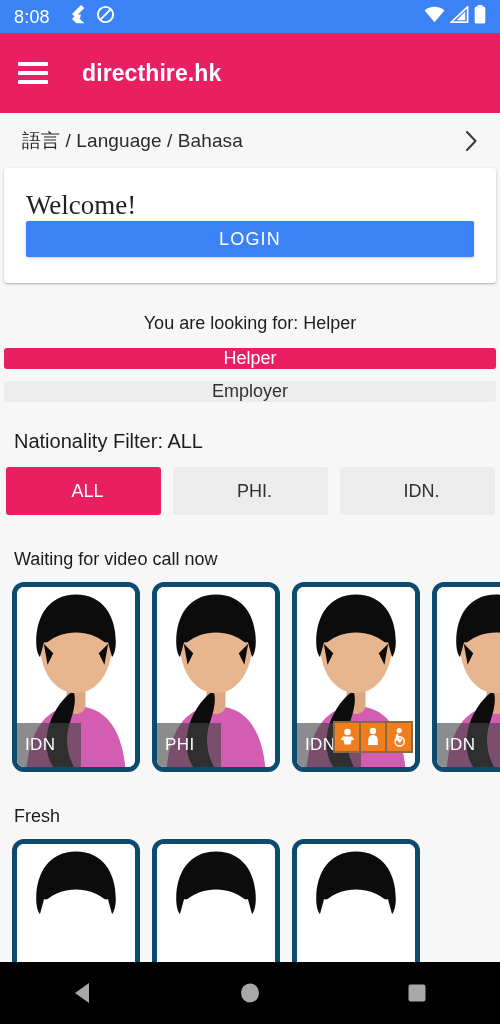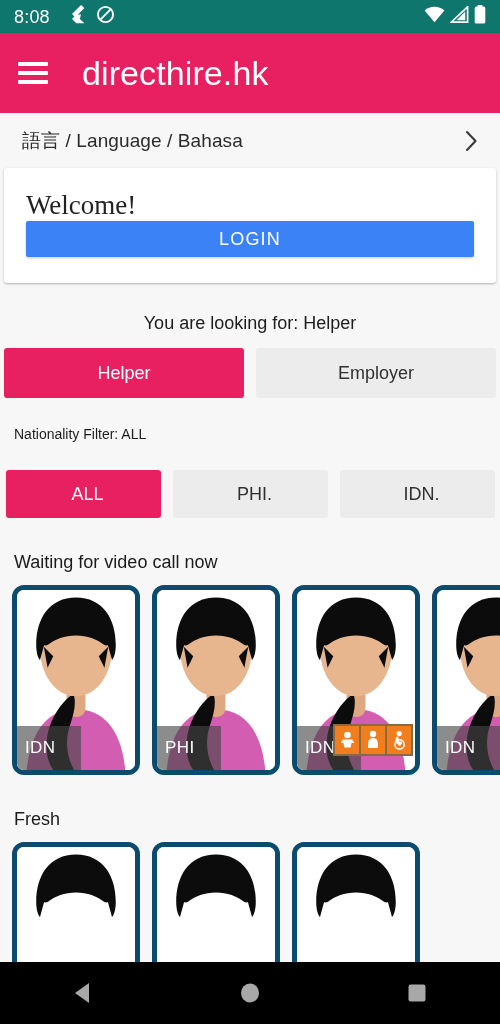--- a/index.html
+++ b/index.html
@@ -17,21 +17,21 @@
     width: 500px;
     height: 1024px;
     display: flex;
     flex-direction: column;
     background: #f7f7f7;
   }
 
   
   .status-bar {
     height: 33px;
-    background: #0f766e;
+    background: #3b82f6;
     display: flex;
     align-items: center;
     padding: 0 14px;
     flex: 0 0 auto;
     color: #ffffff;
   }
   .status-time {
     font-size: 18px;
     font-weight: 400;
     letter-spacing: 0.2px;
@@ -69,22 +69,22 @@
   }
   .hamburger span {
     display: block;
     height: 4px;
     width: 100%;
     background: #ffffff;
     border-radius: 1px;
   }
   .app-title {
     color: #ffffff;
-    font-size: 34px;
-    font-weight: normal;
+    font-size: 23px;
+    font-weight: bold;
     margin-left: 34px;
     letter-spacing: 0.1px;
   }
 
   
   .body-scroll {
     flex: 1 1 auto;
     overflow: hidden;
     background: #f7f7f7;
     position: relative;
@@ -149,44 +149,45 @@
     text-align: center;
     font-size: 18px;
     color: #1d1d1d;
     margin-top: 30px;
     margin-bottom: 14px;
   }
   .seg-row {
     display: flex;
     gap: 12px;
     padding: 0 4px;
+    flex-direction: column;
   }
   .seg {
     flex: 1 1 0;
     height: 50px;
     border: none;
     border-radius: 3px;
     font-size: 18px;
     font-family: "Liberation Sans", sans-serif;
     cursor: pointer;
     background: #ececec;
     color: #303030;
   }
   .seg.active {
     background: #e81f60;
     color: #ffffff;
   }
 
   
   .nat-label {
-    font-size: 14px;
+    font-size: 20px;
     color: #1d1d1d;
     padding: 0 14px;
     margin-top: 28px;
-    margin-bottom: 28px;
+    margin-bottom: 14px;
   }
   .chip-row {
     display: flex;
     gap: 12px;
     padding: 0 6px;
     width: 560px;
   }
   .chip {
     width: 155px;
     flex: 0 0 155px;

